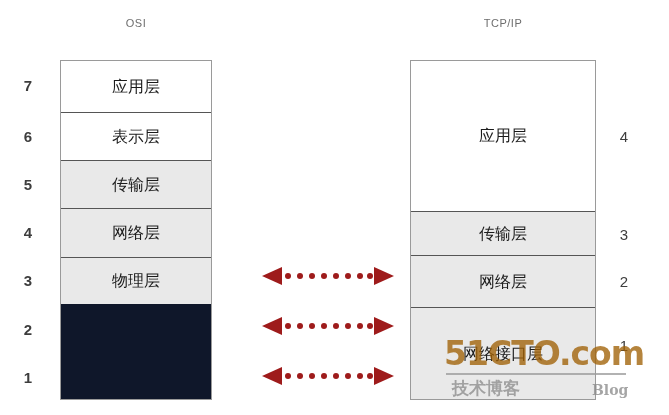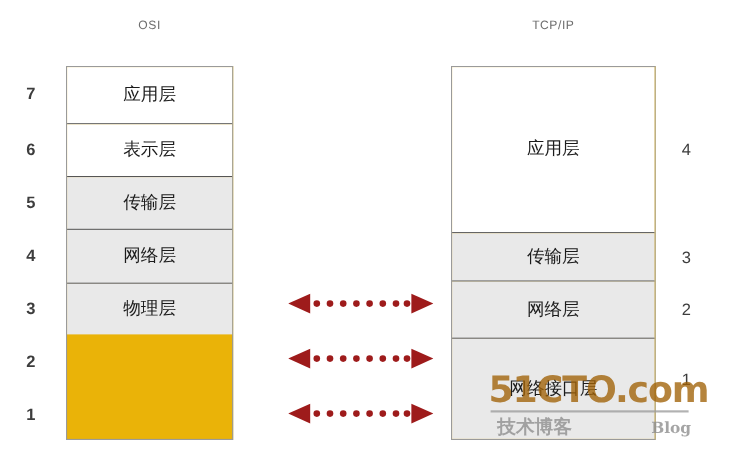--- a/index.html
+++ b/index.html
@@ -27,21 +27,21 @@
     white-space: nowrap;
   }
   #osi-title   { left: 60px;  top: 17px; width: 152px; text-align: center; }
   #tcp-title   { left: 410px; top: 17px; width: 186px; text-align: center; }
 
   
   .stack {
     position: absolute;
     box-sizing: border-box;
     border: 1px solid #9a9a9a;
-    background: #eab308;
+    background: #0f172a;
   }
   #osi-stack { left: 60px;  top: 60px; width: 152px; height: 340px; }
   #tcp-stack { left: 410px; top: 60px; width: 186px; height: 340px; }
 
   .layer {
     box-sizing: border-box;
     border-bottom: 1px solid #555555;
     display: flex;
     align-items: center;
     justify-content: center;

